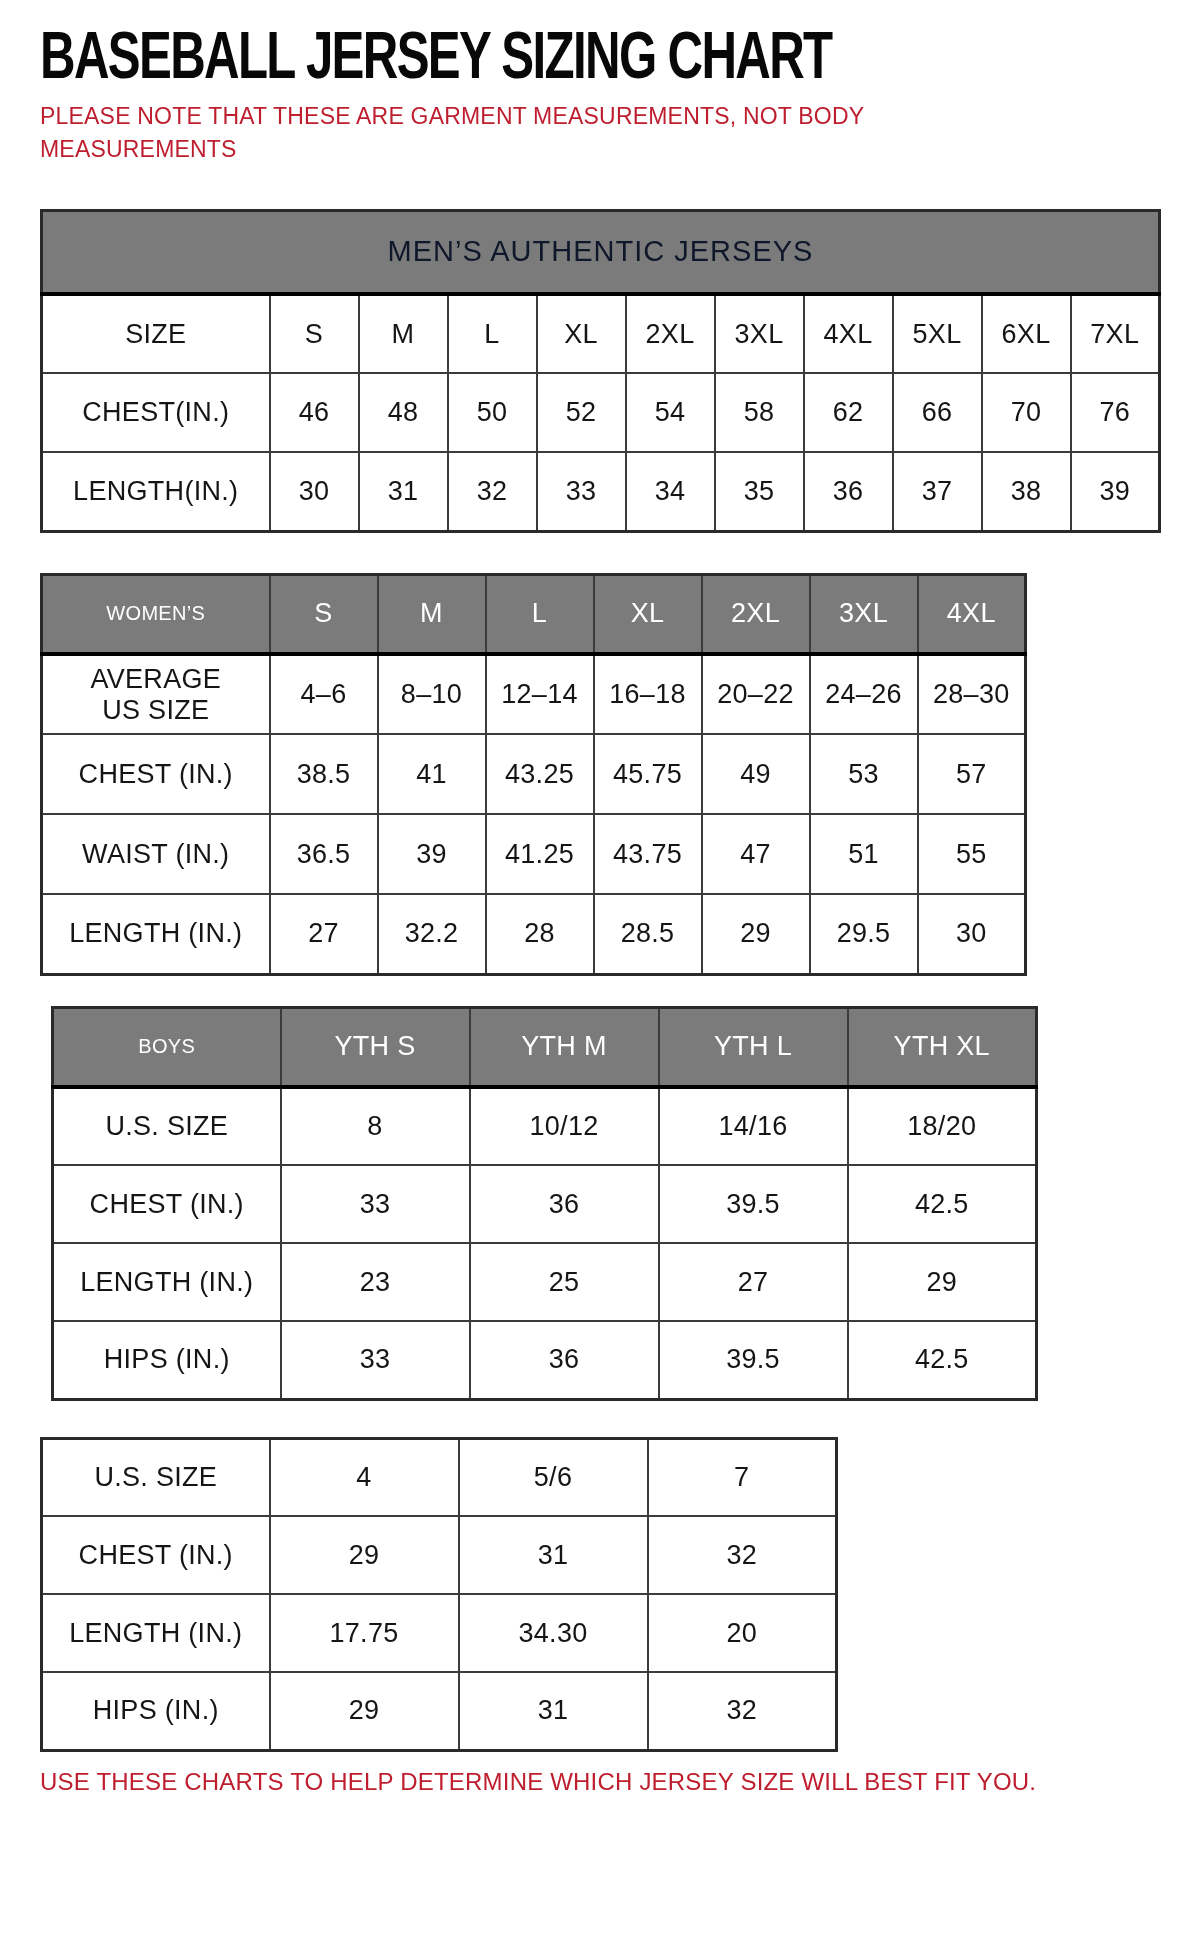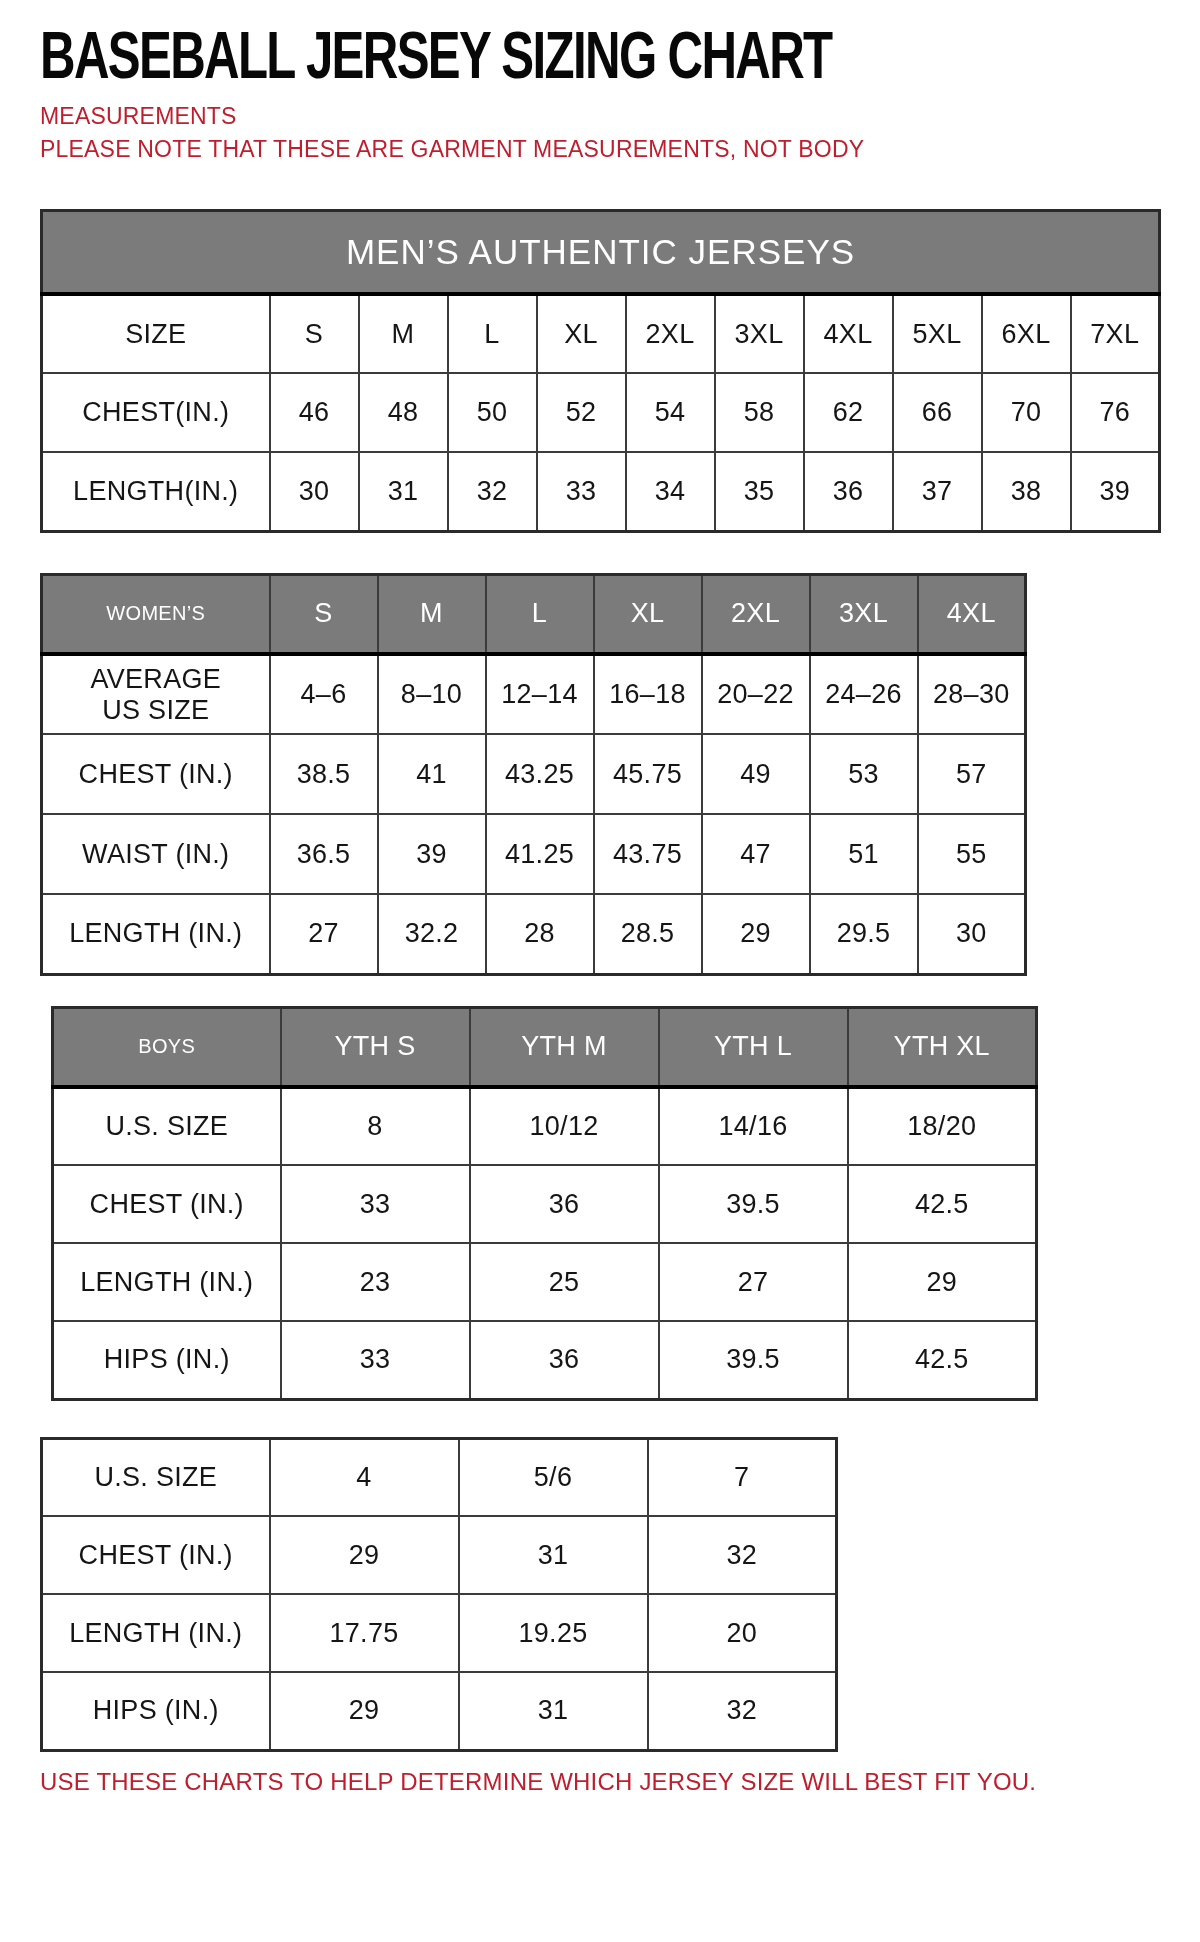--- a/index.html
+++ b/index.html
@@ -15,21 +15,21 @@
   .note{margin-top:12px;color:#be1e2d;font-size:23px;line-height:1.45;font-weight:400;letter-spacing:.2px;}
 
   table.sz{border-collapse:collapse;table-layout:fixed;border:3px solid #2a2a2a;}
   table.sz td,table.sz th{
     border:2px solid #3b3b3b;text-align:center;vertical-align:middle;
     padding:0;font-weight:400;color:#151515;font-size:27px;letter-spacing:.3px;background:#fff;
   }
   th.lbl{font-size:25px;white-space:pre-line;line-height:1.15;}
 
   tr.banner th{
-    background:#7b7b7b;color:#ffffff;font-size:35px;letter-spacing:1px;
+    background:#7b7b7b;color:#0f172a;font-size:29px;letter-spacing:1px;
     border-bottom:4px solid #000;font-weight:400;
   }
   tr.grayhead th,tr.grayhead td{
     background:#7b7b7b;color:#ffffff;border-bottom:4px solid #000;
   }
   tr.grayhead th{font-size:20px;}
 
   #mens{width:1121px;margin-top:42px;}
   #mens tr{height:79px;}
   #mens tr.banner{height:84px;}
@@ -48,22 +48,22 @@
   .footer{margin-top:16px;color:#be1e2d;font-size:24px;font-weight:400;letter-spacing:.2px;white-space:nowrap;}
 </style>
 </head>
 <body>
 
 <div class="content">
 
   <h1 class="title">BASEBALL JERSEY SIZING CHART</h1>
 
   <div class="note">
+    <div>PLEASE NOTE THAT THESE ARE GARMENT MEASUREMENTS, NOT BODY</div>
     <div>MEASUREMENTS</div>
-    <div>PLEASE NOTE THAT THESE ARE GARMENT MEASUREMENTS, NOT BODY</div>
   </div>
 
   
   <table class="sz" id="mens">
     <colgroup>
       <col style="width:228px">
       <col style="width:89px">
         <col style="width:89px">
         <col style="width:89px">
         <col style="width:89px">
@@ -252,21 +252,21 @@
     </tr>
     <tr>
       <th class="lbl">CHEST (IN.)</th>
       <td>29</td>
       <td>31</td>
       <td>32</td>
     </tr>
     <tr>
       <th class="lbl">LENGTH (IN.)</th>
       <td>17.75</td>
-      <td>19.25</td>
+      <td>34.30</td>
       <td>20</td>
     </tr>
     <tr>
       <th class="lbl">HIPS (IN.)</th>
       <td>29</td>
       <td>31</td>
       <td>32</td>
     </tr>
   </tbody>
     </table>

